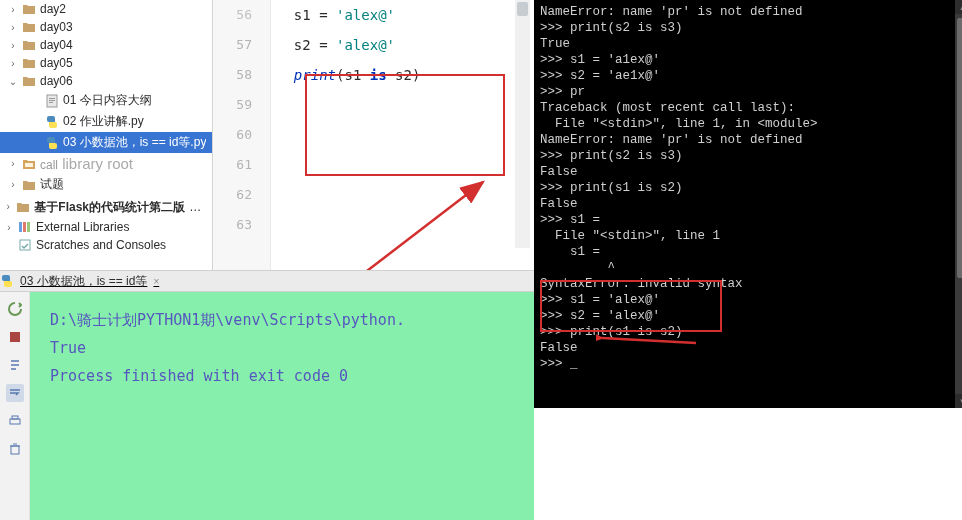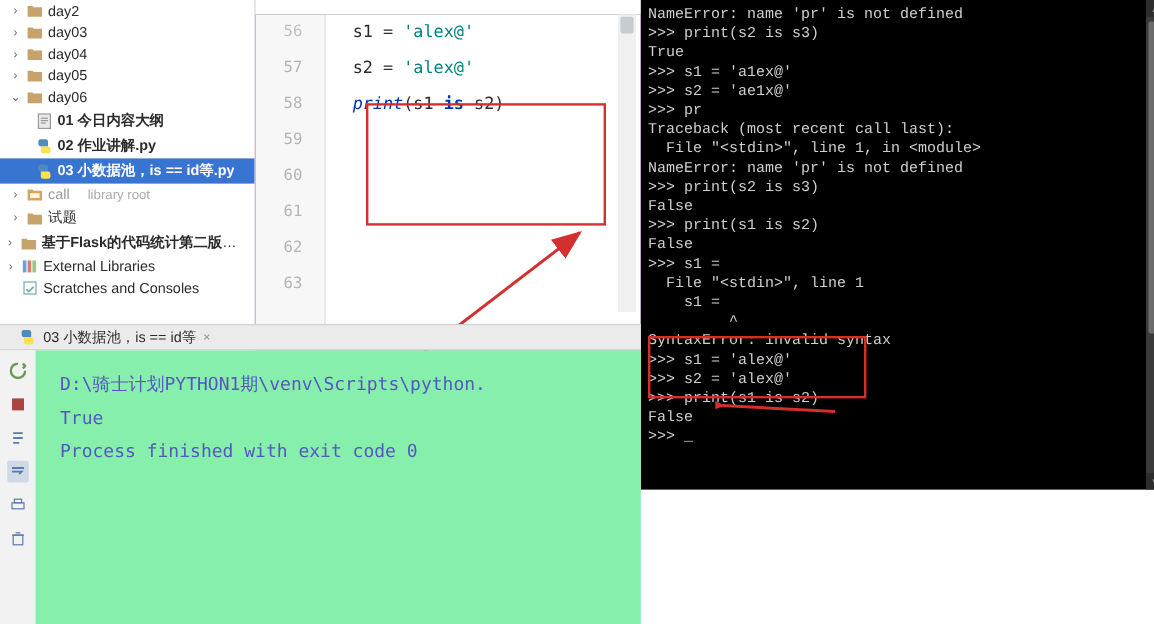--- a/index.html
+++ b/index.html
@@ -1,33 +1,33 @@
 <!DOCTYPE html>
 <html><head>
 <meta charset="utf-8">
 <style>
   * { margin: 0; padding: 0; box-sizing: border-box; }
   body { width: 962px; height: 520px; font-family: "Segoe UI", Arial, sans-serif; font-size: 12px; overflow: hidden; background: #fff; position: relative; }
 
   .sidebar { position: absolute; left: 0; top: 0; width: 213px; height: 280px; background: #fff; border-right: 1px solid #d4d4d4; }
   .tree-item { display: flex; align-items: center; padding: 2px 0 2px 8px; cursor: pointer; min-height: 18px; }
   .tree-item.depth-1 { padding-left: 8px; }
-  .tree-item.depth-2 { padding-left: 16px; font-weight: bold; }
+  .tree-item.depth-2 { padding-left: 31px; }
   .tree-item.depth-0 { padding-left: 4px; }
   .chev { width: 10px; font-size: 10px; color: #6b6b6b; text-align: center; }
   .folder-icon { width: 14px; height: 14px; margin: 0 4px; }
   .folder-icon svg { display: block; }
   .file-icon { width: 14px; height: 14px; margin: 0 4px; }
   .tree-label { color: #2b2b2b; white-space: nowrap; overflow: hidden; text-overflow: ellipsis; }
   .tree-label.muted { color: #999; }
   .selected-row { background: #3874d1; color: #fff; }
   .selected-row .tree-label { color: #fff; }
-  .dim { color: #aaa; font-size: 11px; margin-left: 12px; }
-
-  .editor-area { position: absolute; left: 213px; top: 12px; width: 321px; height: 280px; background: #701a75; }
+  .dim { color: #aaa; font-size: 15px; }
+
+  .editor-area { position: absolute; left: 213px; top: 0; width: 321px; height: 280px; background: #86efac; }
   .gutter { position: absolute; left: 0; top: 0; width: 58px; background: #f7f7f7; height: 280px; border-right: 1px solid #e8e8e8; }
   .gutter-num { color: #b4b4b4; font-family: Consolas, monospace; font-size: 13px; text-align: right; padding-right: 18px; line-height: 30px; }
   .gutter-num.first { color: #c0c0c0; }
   .code-pane { position: absolute; left: 58px; top: 0; right: 0; height: 280px; background: #fff; }
   .code-line { font-family: Consolas, monospace; font-size: 14px; line-height: 30px; padding-left: 6px; white-space: pre; color: #2b2b2b; }
   .kw { color: #0033b3; font-weight: 600; }
   .str { color: #008080; }
   .builtin { color: #0033b3; font-style: italic; }
   .cmt { color: #a0a0a0; font-style: italic; }
   .code-box { position: absolute; left: 92px; top: 74px; width: 200px; height: 102px; border: 2px solid #d42f2f; pointer-events: none; }
@@ -36,21 +36,21 @@
   .code-scrollbar-thumb { position: absolute; left: 2px; top: 2px; width: 11px; height: 14px; background: #c7ccd1; border-radius: 2px; }
 
   .terminal { position: absolute; left: 534px; top: 0; width: 436px; height: 408px; background: #000; overflow: hidden; }
   .term-body { position: absolute; left: 0; top: 0; right: 10px; bottom: 0; padding: 4px 6px; font-family: Consolas, "Courier New", monospace; font-size: 12.5px; line-height: 16px; color: #cfcfcf; white-space: pre; }
   .term-scrollbar { position: absolute; right: 0; top: 0; width: 15px; height: 408px; background: #3a3a3a; }
   .term-scroll-thumb { position: absolute; left: 2px; width: 11px; background: #6b6b6b; border-radius: 2px; top: 18px; height: 260px; }
   .term-scroll-btn { position: absolute; left: 0; width: 15px; height: 14px; background: #2d2d2d; color: #888; text-align: center; font-size: 9px; line-height: 14px; }
   .term-box { position: absolute; left: 6px; top: 280px; width: 182px; height: 52px; border: 2px solid #d42f2f; pointer-events: none; }
   .arrow2 { position: absolute; left: 62px; top: 333px; pointer-events: none; }
 
-  .runbar { position: absolute; left: 0; top: 270px; width: 534px; height: 22px; display: flex; align-items: center; background: #ebebeb; border-top: 1px solid #d0d0d0; border-bottom: 1px solid #d0d0d0; padding-left: 16px; gap: 6px; }
+  .runbar { position: absolute; left: 0; top: 270px; width: 534px; height: 22px; display: flex; align-items: center; background: #ebebeb; border-top: 1px solid #d0d0d0; border-bottom: 1px solid #d0d0d0; padding-left: 0; gap: 6px; text-decoration: underline; }
   .runbar-icon svg { display: block; }
   .runbar-label { color: #2b2b2b; }
 
   .console { position: absolute; left: 30px; top: 292px; width: 504px; height: 228px; background: #86efac; font-family: Consolas, monospace; font-size: 15px; color: #5656bf; padding: 14px 20px; line-height: 28px; }
   .console-line { white-space: pre; }
   .side-icons { position: absolute; left: 0; top: 292px; width: 30px; height: 228px; background: #f2f2f2; border-right: 1px solid #e2e2e2; display: flex; flex-direction: column; align-items: center; padding-top: 8px; gap: 10px; }
   .side-btn { width: 18px; height: 18px; display: flex; align-items: center; justify-content: center; }
   .side-btn svg { display: block; }
 </style>
 </head>

